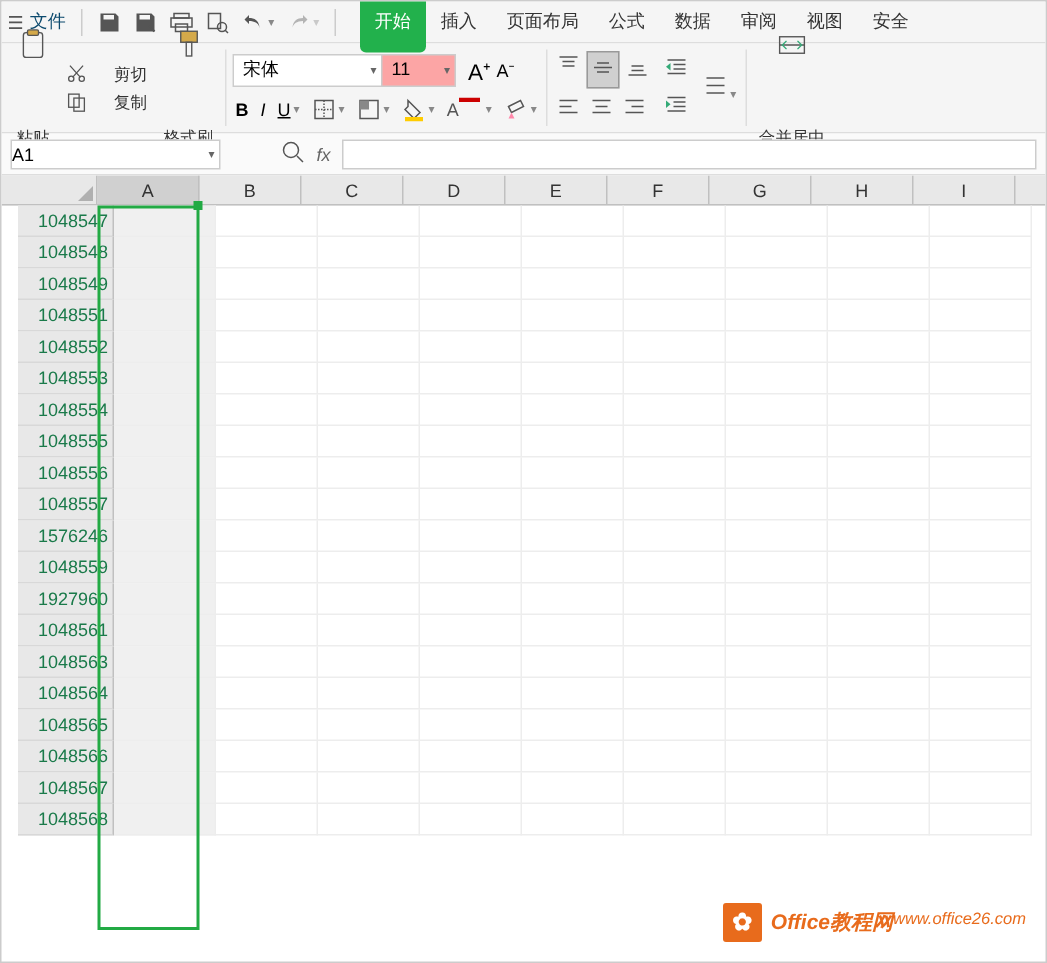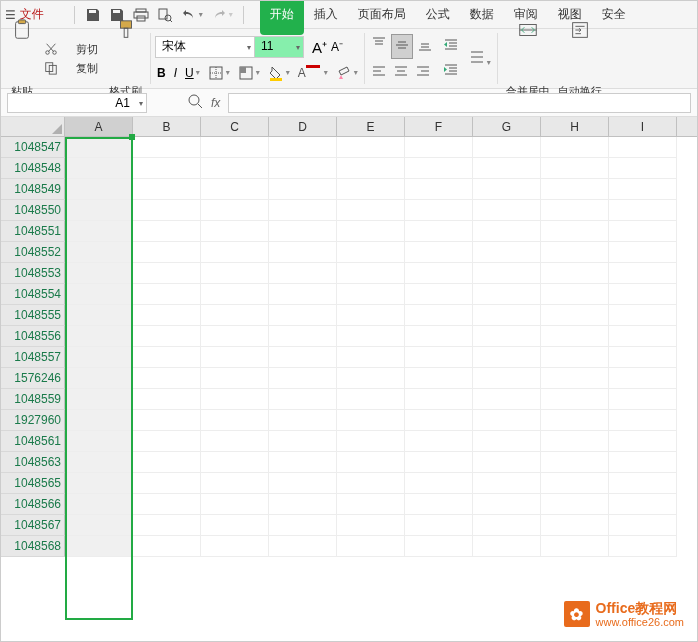--- a/index.html
+++ b/index.html
@@ -14,21 +14,21 @@
     }
     .menubar {
       display: flex;
       align-items: center;
       height: 28px;
       background: #f5f5f5;
       border-bottom: 1px solid #ddd;
       padding: 0 4px;
     }
     .hamburger { margin-right: 4px; color: #555; }
-    .menubar .file-label { margin-right: 24px; color: #b91c1c; }
+    .menubar .file-label { margin-right: 4px; color: #0c4a6e; }
     .divider { width: 1px; height: 18px; background: #ccc; margin: 0 6px; }
     .quick-icon { margin: 0 4px; color: #555; display: inline-flex; align-items: center; }
     .quick-icon svg { width: 16px; height: 16px; }
     .dd-arrow { font-size: 8px; color: #888; margin-left: 2px; }
     .tabs { display: flex; margin-left: 10px; }
     .tab { padding: 12px 10px; color: #333; cursor: pointer; }
     .tab.active { background: #22b14c; color: #fff; border-radius: 4px; }
     .ribbon {
       display: flex;
       height: 60px;
@@ -65,21 +65,21 @@
       height: 22px;
       font-size: 12px;
       min-width: 100px;
       display: flex;
       align-items: center;
       position: relative;
     }
     .size-select {
       border: 1px solid #ccc;
       padding: 2px 16px 2px 6px;
-      background: #86efac;
+      background: #fca5a5;
       height: 22px;
       font-size: 12px;
       width: 50px;
       display: flex;
       position: relative;
       margin-left: -1px;
     }
     .select-arrow {
       position: absolute;
       right: 3px;
@@ -110,21 +110,21 @@
       border: 1px solid #ccc;
       height: 20px;
       width: 140px;
       margin-left: 6px;
       display: flex;
       align-items: center;
       background: #fff;
       padding-right: 16px;
       position: relative;
     }
-    .namebox span { flex: 1; text-align: right; }
+    .namebox span { flex: 1; text-align: left; }
     .fx-group { display: flex; align-items: center; margin-left: 40px; gap: 8px; }
     .formula-bar {
       flex: 1;
       border: 1px solid #ccc;
       height: 20px;
       background: #fff;
       margin-right: 6px;
     }
     
     .grid-area {
@@ -159,21 +159,21 @@
       border-right: 1px solid #c0c0c0;
       text-align: center;
       line-height: 20px;
       color: #333;
       font-size: 12px;
       cursor: pointer;
     }
     .col-header.selected {
       background: #d0d0d0;
     }
-    .rows { position: relative; }
+    .rows { position: relative; padding-left: 11px; }
     .row { display: flex; height: 21px; }
     .row-header {
       width: 64px;
       border-right: 1px solid #c0c0c0;
       border-bottom: 1px solid #d8d8d8;
       background: #e8e8e8;
       text-align: right;
       padding-right: 3px;
       line-height: 21px;
       font-size: 12px;
@@ -222,21 +222,21 @@
       height: 26px;
       background: #e86b1c;
       border-radius: 2px;
       display: flex;
       align-items: center;
       justify-content: center;
       color: #fff;
       font-weight: bold;
       font-size: 16px;
     }
-    .wm-text { display: flex; flex-direction: column; line-height: 1.1; }
+    .wm-text { display: flex; flex-direction: row; line-height: 1.1; font-style: italic; }
     .wm-title { color: #e86b1c; font-size: 14px; font-weight: bold; }
     .wm-url { color: #e86b1c; font-size: 11px; }
   </style>
 </head>
 <body>
 
 <div class="menubar">
   <span class="hamburger">☰</span>
   <span class="file-label">文件</span>
   <span class="divider"></span>
@@ -456,27 +456,20 @@
 
   <div class="ribbon-group">
     <div class="big-btn">
       <svg viewBox="0 0 24 24">
           <rect x="3" y="6" width="18" height="12" fill="none" stroke="#555"></rect>
           <line x1="3" y1="12" x2="21" y2="12" stroke="#555"></line>
           <path d="M8 9l-3 3 3 3M16 9l3 3-3 3" fill="none" stroke="#3a7"></path>
         </svg>
       <span>合并居中</span>
     </div>
-    <div class="big-btn">
-      <svg viewBox="0 0 24 24">
-          <rect x="4" y="4" width="16" height="16" fill="none" stroke="#555"></rect>
-          <path d="M7 8h10M7 12h6l-2 2m0-4l2 2M7 16h6" stroke="#555" fill="none"></path>
-        </svg>
-      <span>自动换行</span>
-    </div>
   </div>
 </div>
 
 <div class="namebox-bar">
   <div class="namebox">
     <span>A1</span>
     <span class="select-arrow">▾</span>
   </div>
   <div class="fx-group">
     <span><svg width="16" height="16">
@@ -534,32 +527,20 @@
         <div class="cell"></div>
         <div class="cell"></div>
         <div class="cell"></div>
         <div class="cell"></div>
         <div class="cell"></div>
         <div class="cell"></div>
         <div class="cell"></div>
         <div class="cell"></div>
       </div>
       <div class="row">
-        <div class="row-header">1048550</div>
-        <div class="cell selected"></div>
-        <div class="cell"></div>
-        <div class="cell"></div>
-        <div class="cell"></div>
-        <div class="cell"></div>
-        <div class="cell"></div>
-        <div class="cell"></div>
-        <div class="cell"></div>
-        <div class="cell"></div>
-      </div>
-      <div class="row">
         <div class="row-header">1048551</div>
         <div class="cell selected"></div>
         <div class="cell"></div>
         <div class="cell"></div>
         <div class="cell"></div>
         <div class="cell"></div>
         <div class="cell"></div>
         <div class="cell"></div>
         <div class="cell"></div>
         <div class="cell"></div>
@@ -679,20 +660,32 @@
         <div class="cell"></div>
         <div class="cell"></div>
         <div class="cell"></div>
         <div class="cell"></div>
         <div class="cell"></div>
         <div class="cell"></div>
         <div class="cell"></div>
       </div>
       <div class="row">
         <div class="row-header">1048563</div>
+        <div class="cell selected"></div>
+        <div class="cell"></div>
+        <div class="cell"></div>
+        <div class="cell"></div>
+        <div class="cell"></div>
+        <div class="cell"></div>
+        <div class="cell"></div>
+        <div class="cell"></div>
+        <div class="cell"></div>
+      </div>
+      <div class="row">
+        <div class="row-header">1048564</div>
         <div class="cell selected"></div>
         <div class="cell"></div>
         <div class="cell"></div>
         <div class="cell"></div>
         <div class="cell"></div>
         <div class="cell"></div>
         <div class="cell"></div>
         <div class="cell"></div>
         <div class="cell"></div>
       </div>

